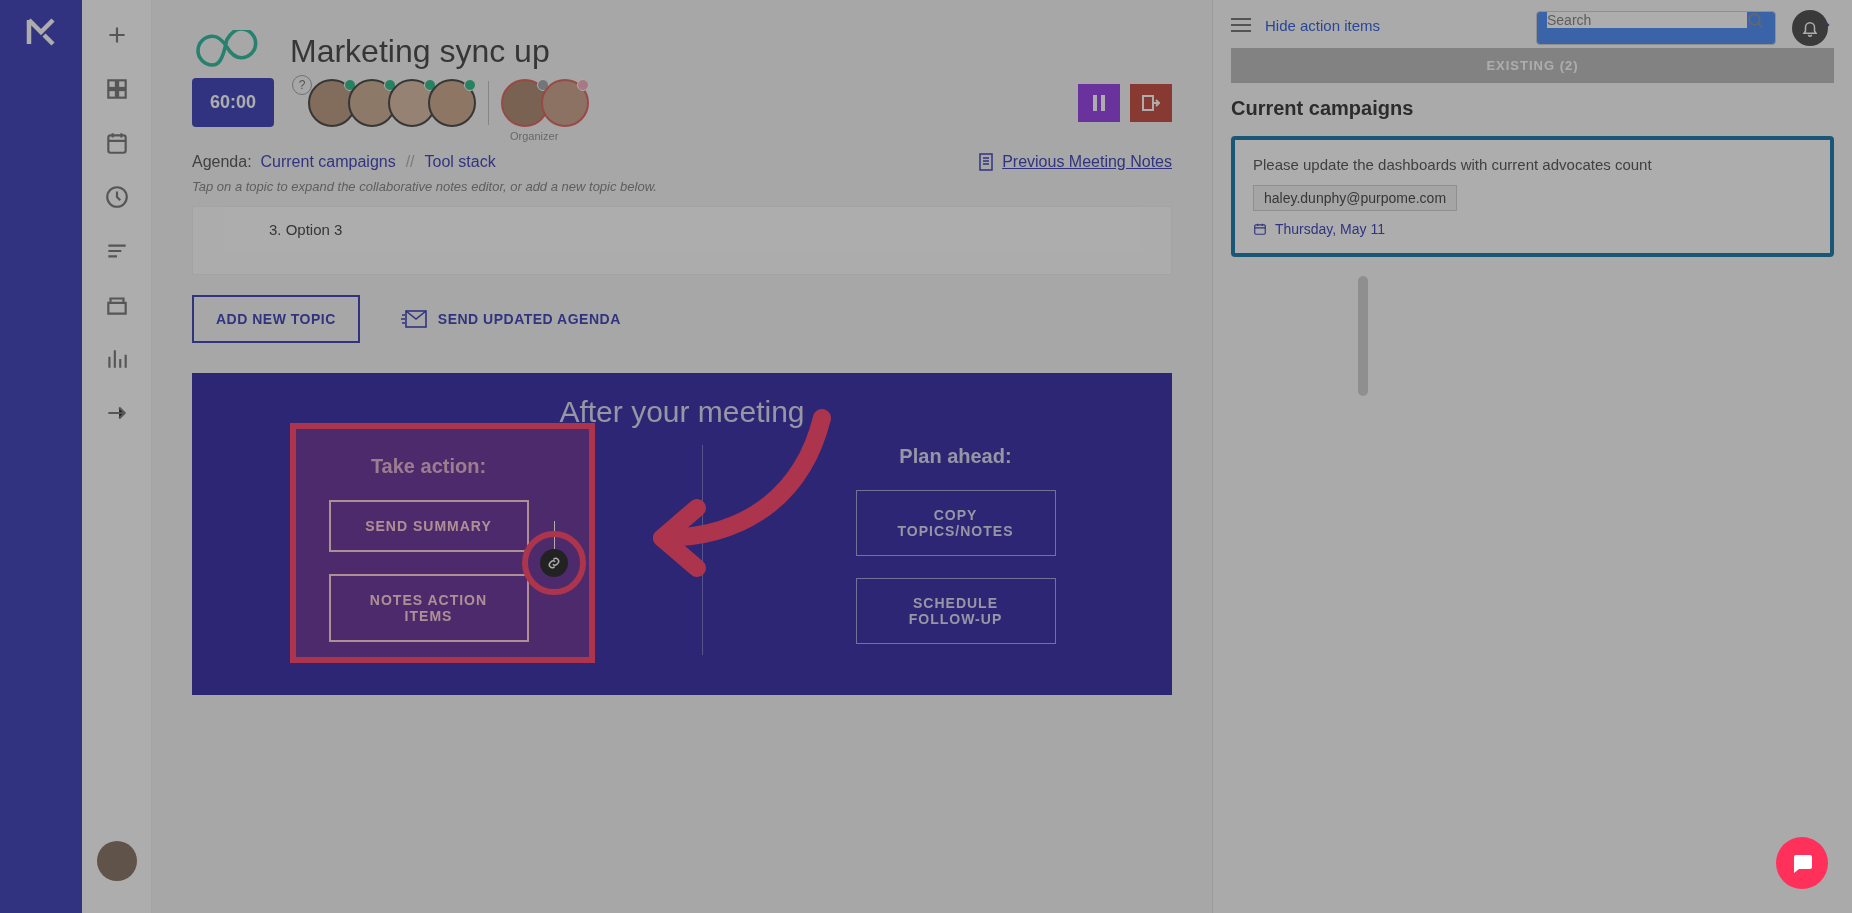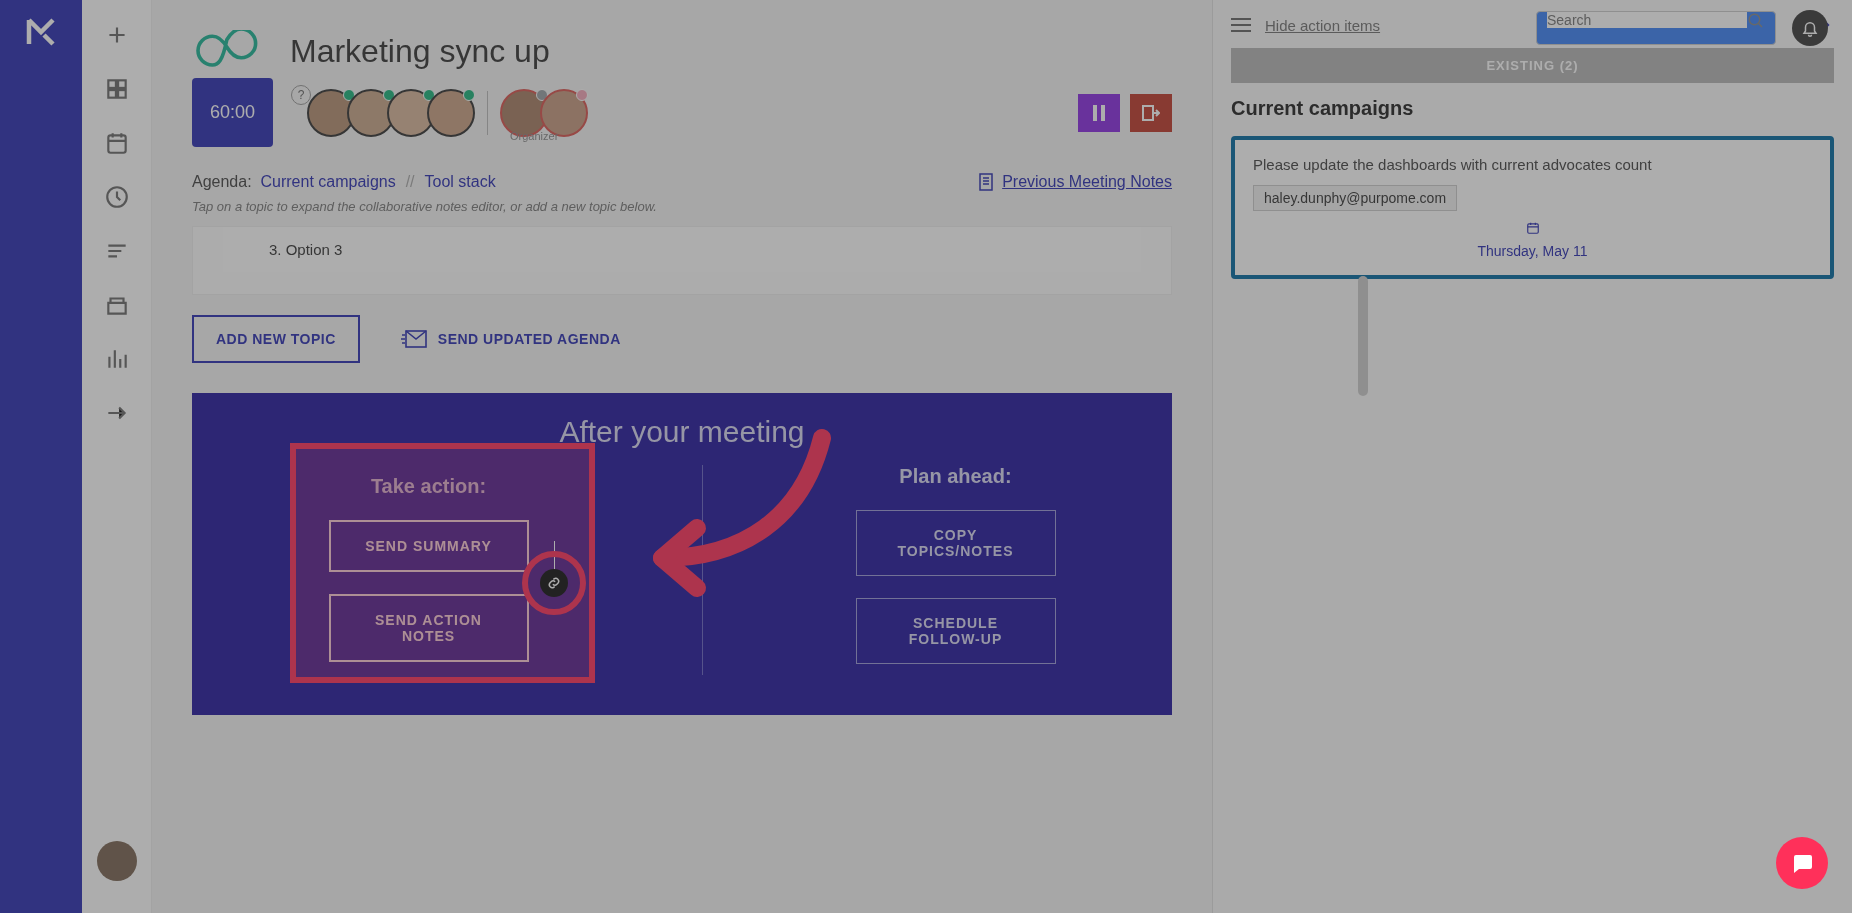--- a/index.html
+++ b/index.html
@@ -23,21 +23,21 @@
 .search-box .sicon { width: 18px; height: 18px; color: #888; }
 .bell { width: 36px; height: 36px; border-radius: 50%; background: #3a3a3a; display: flex; align-items: center; justify-content: center; color: #fff; cursor: pointer; }
 
 
 .meeting-header { padding: 30px 40px 12px 40px; }
 .title-row { display: flex; align-items: center; gap: 18px; }
 .infinity { color: #1ab394; }
 .meeting-title { font-size: 32px; font-weight: 300; color: #333; }
 
 .people-row { display: flex; align-items: center; margin-top: 6px; gap: 0px; position: relative; }
-.timer-box { background: #2a2eb1; color: #fff; border-radius: 4px; padding: 24px 18px; font-weight: 400; font-size: 18px; margin-right: 18px; }
+.timer-box { background: #2a2eb1; color: #fff; border-radius: 4px; padding: 14px 18px; font-weight: 700; font-size: 18px; margin-right: 18px; }
 .help-q { width: 20px; height: 20px; border: 1px solid #999; border-radius: 50%; font-size: 12px; display: flex; align-items: center; justify-content: center; color: #666; position: relative; top: -18px; margin-right: -4px; }
 
 .avatars { display: flex; align-items: center; }
 .avatar { width: 48px; height: 48px; border-radius: 50%; border: 2px solid #333; margin-left: -8px; position: relative; background: #c9b8a5 center/cover; }
 .avatar:first-child { margin-left: 0; }
 .avatar .dot { width: 12px; height: 12px; border-radius: 50%; position: absolute; top: -2px; right: -2px; border: 1px solid #fff; }
 .dot.green { background: #1ab37a; }
 .dot.gray { background: #9aa0a6; }
 .dot.pink { background: #f4a6b8; }
 
@@ -84,33 +84,33 @@
 .arrow-annot { position: absolute; pointer-events: none; }
 
 .take-action-wrap { position: relative; display: flex; flex-direction: column; align-items: center; gap: 22px; padding: 10px 20px; }
 .take-action-wrap .ghost-btn { border-color: #fff; color: #fff; border-width: 2px; }
 
 
 .right-panel { flex: 1; border-left: 1px solid #e0e0e0; padding: 16px 18px 0 18px; background: #fafafa; }
 .rp-header { display: flex; align-items: center; gap: 14px; margin-bottom: 14px; }
 .hamburger { width: 20px; height: 14px; display: flex; flex-direction: column; justify-content: space-between; cursor: pointer; }
 .hamburger span { height: 2px; background: #666; }
-.rp-header a { color: #737373; text-decoration: underline; font-size: 15px; }
+.rp-header a { color: #1d4ed8; font-size: 15px; }
 .rp-header .chev { margin-left: auto; color: #2a2eb1; cursor: pointer; }
 
 .tabs { display: flex; }
 .tab { flex: 1; text-align: center; padding: 10px 0; font-size: 13px; font-weight: 700; letter-spacing: 1px; cursor: pointer; }
 .tab.active { background: #2a2eb1; color: #fff; }
 .tab.inactive { background: #b5b5b5; color: #fff; }
 
 .rp-section-title { font-size: 20px; font-weight: 700; color: #222; margin: 14px 0 16px 0; }
 .action-card { border: 4px solid #0369a1; border-radius: 4px; padding: 16px 18px; background: #fff; }
 .action-card .desc { color: #444; font-size: 15px; margin-bottom: 12px; }
 .email-chip { display: inline-block; border: 1px solid #ccc; background: #f1f1f1; padding: 4px 10px; font-size: 14px; color: #333; }
-.date-row { display: flex; align-items: center; gap: 8px; color: #2a2eb1; font-size: 14px; margin-top: 10px; flex-direction: column; }
+.date-row { display: flex; align-items: center; gap: 8px; color: #2a2eb1; font-size: 14px; margin-top: 10px; }
 
 .scrollbar { position: absolute; right: 484px; top: 276px; width: 10px; height: 120px; background: #ccc; border-radius: 5px; }
 
 
 .dim { position: absolute; inset: 0; background: rgba(60,60,60,0.42); pointer-events: none; }
 
 .chat-fab { position: absolute; right: 24px; bottom: 24px; width: 52px; height: 52px; background: #ff305a; border-radius: 50%; display: flex; align-items: center; justify-content: center; color: #fff; cursor: pointer; z-index: 100; }
 
 
 .av1{background:#b59072}.av2{background:#c9a688}.av3{background:#d7b59a}.av4{background:#caa184}.av5{background:#a87e64}.av6{background:#c79a80}.av7{background:#8a6b55}
@@ -245,21 +245,21 @@
           <span>SEND UPDATED AGENDA</span>
         </div>
       </div>
 
       <div class="after-panel">
         <div class="after-title">After your meeting</div>
         <div class="after-cols">
           <div class="after-col take-action-wrap">
             <div class="col-heading">Take action:</div>
             <button class="ghost-btn">SEND SUMMARY</button>
-            <button class="ghost-btn">SEND ACTION NOTES</button>
+            <button class="ghost-btn">NOTES ACTION ITEMS</button>
           </div>
           <div class="v-divider"></div>
           <div class="after-col">
             <div class="col-heading">Plan ahead:</div>
             <button class="ghost-btn">COPY TOPICS/NOTES</button>
             <button class="ghost-btn">SCHEDULE FOLLOW-UP</button>
           </div>
         </div>
 
         <div class="highlight-box" style="left:98px; top:50px; width:305px; height:240px;"></div>

